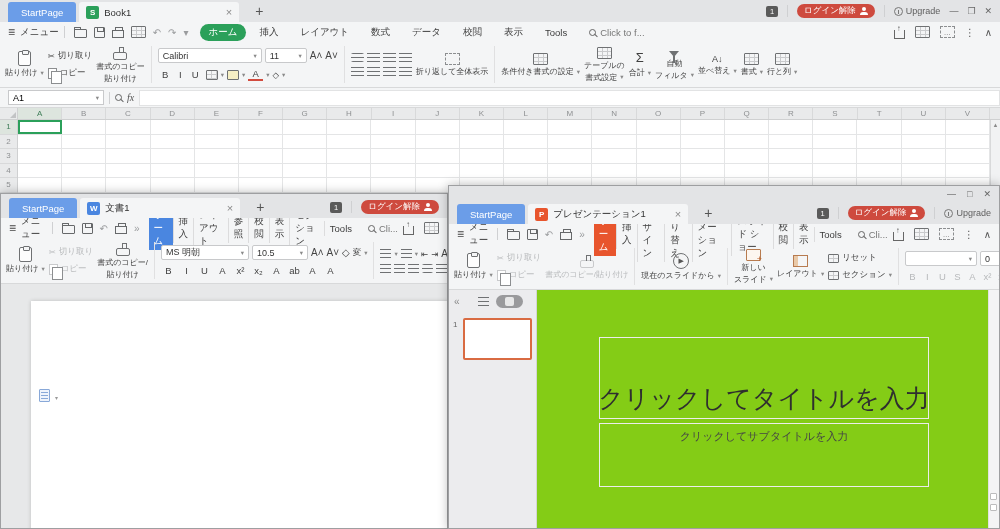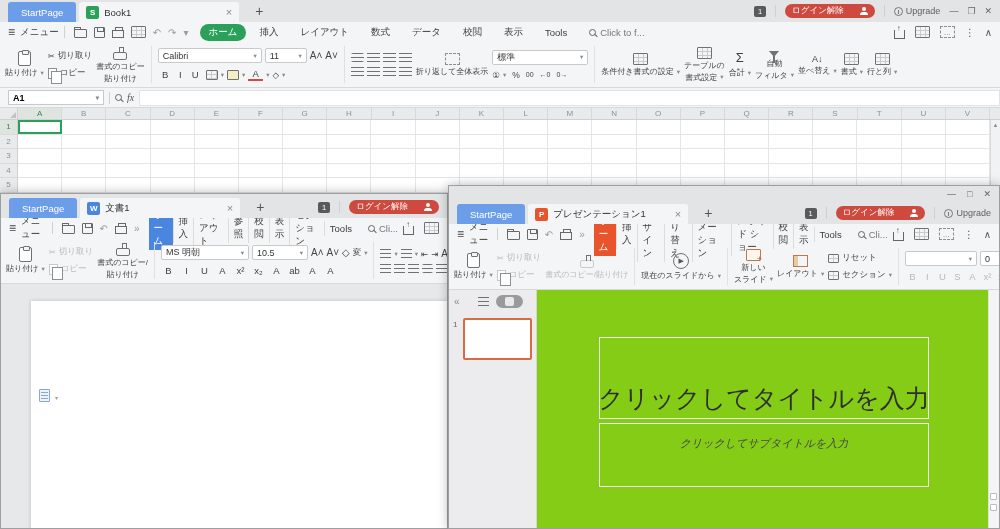--- a/index.html
+++ b/index.html
@@ -14,21 +14,21 @@
 #ss .tabbar { height:22px; }
 #wr .tabbar, #pp .tabbar { height:24px; }
 .stab { height:20px; background:#6b9de8; color:#fff; font-size:9.5px; display:flex; align-items:center; padding:0 13px; border-radius:3px 3px 0 0; }
 .dtab { height:20px; background:#f4f5f6; border-radius:3px 3px 0 0; display:flex; align-items:center; gap:5px; font-size:9.5px; color:#333; padding:0 7px; width:160px; margin-left:3px; }
 .dicon { width:13px; height:13px; border-radius:2px; color:#fff; font-size:8px; font-weight:bold; display:flex; align-items:center; justify-content:center; flex:0 0 auto; }
 .ic-green { background:#2ba05a; } .ic-blue { background:#4a86e0; } .ic-orange { background:#e8552d; }
 .dtab .x { margin-left:auto; color:#8a8a8a; font-size:11px; }
 .plus { color:#555; font-size:14px; margin:0 0 3px 16px; }
 .tabright { margin-left:auto; display:flex; align-items:center; gap:9px; padding-right:8px; margin-bottom:4px; }
 .badge { background:#5a5a5a; color:#fff; font-size:7.5px; padding:1px 4px; border-radius:2px; }
-.pill { background:#ce4a3e; color:#fff; font-size:8.5px; height:14px; border-radius:7px; display:flex; align-items:center; gap:16px; padding:0 7px; white-space:nowrap; }
+.pill { background:#ce4a3e; color:#fff; font-size:8.5px; height:14px; border-radius:7px; display:flex; align-items:center; gap:4px; padding:0 7px; white-space:nowrap; }
 .usr { width:8px; height:8px; position:relative; display:inline-block; }
 .usr::before { content:''; position:absolute; left:2px; top:0; width:4px; height:4px; border-radius:50%; background:#fff; }
 .usr::after { content:''; position:absolute; left:0; bottom:0; width:8px; height:3px; border-radius:3px 3px 0 0; background:#fff; }
 .upg { color:#5f5f5f; font-size:9px; display:flex; gap:3px; align-items:center; white-space:nowrap; }
 .upg-ic { width:9px; height:9px; border:1px solid #777; border-radius:50%; position:relative; }
 .upg-ic::after { content:''; position:absolute; left:3px; top:2px; width:1px; height:4px; background:#777; }
 .winctl { display:flex; gap:9px; color:#666; font-size:9px; align-items:center; }
 .vsep { width:1px; height:12px; background:#cfd0d2; }
 
 
@@ -84,21 +84,21 @@
 .ic-slide::after { content:'+'; position:absolute; right:-2px; bottom:-4px; font-size:9px; color:#b7612e; }
 .ic-layout { width:15px; height:12px; border:1px solid #b77b4f; background:linear-gradient(90deg,#e9c9a8 4px, transparent 4px); }
 .ic-wrapbox { width:15px; height:12px; border:1px dashed #8c8e90; }
 .ic-dashed { width:15px; height:12px; border:1px dashed #8c8e90; display:flex; align-items:center; justify-content:center; font-size:7px; color:#666; }
 .bars { width:13px; height:9px; background:repeating-linear-gradient(to bottom,#6f7173 0 1px, transparent 1px 4px); flex:0 0 auto; }
 .bars-l { width:11px; }
 .usmall { font-size:10px; color:#9a9c9e; }
 
 
 .fbar { height:20px; display:flex; align-items:center; background:#f4f5f6; border-bottom:1px solid #d8d9da; padding-left:8px; gap:5px; }
-.namebox { width:96px; height:15px; background:#fff; border:1px solid #c8c9cb; display:flex; align-items:center; font-size:9px; padding:0 4px; justify-content:space-between;font-weight:bold; }
+.namebox { width:96px; height:15px; background:#fff; border:1px solid #c8c9cb; display:flex; align-items:center; font-size:9px; padding:0 4px; justify-content:space-between; }
 .fx { font-style:italic; font-size:10px; color:#555; font-family:"Liberation Serif",serif; }
 .finput { flex:1; height:16px; background:#fff; border:1px solid #e2e3e4; }
 .colhdr { height:12px; display:flex; background:#e9eaeb; border-bottom:1px solid #cfd0d1; padding-right:10px; }
 .corner { width:18px; border-right:1px solid #cfd0d1; position:relative; flex:0 0 auto; }
 .corner::after { content:''; position:absolute; right:1px; bottom:1px; border-left:6px solid transparent; border-bottom:6px solid #c2c3c5; }
 .cols { flex:1; display:flex; }
 .cols span { flex:1; text-align:center; font-size:8px; color:#8e9092; border-right:1px solid #d8d9da; line-height:12px; }
 .cols span:first-child { background:#dde5de; color:#3f7d58; }
 .sheetarea { display:flex; height:73px; }
 .rowhdr { width:18px; background:#e9eaeb; border-right:1px solid #cfd0d1; display:flex; flex-direction:column; flex:0 0 auto; }
@@ -124,21 +124,21 @@
 .pp-collapse { position:absolute; left:5px; top:6px; color:#8a8a8a; font-size:10px; }
 .pp-toggle { position:absolute; left:29px; top:5px; display:flex; gap:7px; align-items:center; }
 .pp-pill { width:27px; height:13px; background:#9a9a9c; border-radius:7px; position:relative; }
 .pp-pill::after { content:''; position:absolute; left:9px; top:2px; width:9px; height:9px; background:#e8e8e8; border-radius:2px; }
 .pp-thumb { position:absolute; left:14px; top:28px; width:69px; height:42px; background:#fff; border:2px solid #d96b42; border-radius:2px; }
 .pp-num { position:absolute; left:4px; top:30px; font-size:8px; color:#666; }
 .pp-main { flex:1; background:#84cc16; position:relative; }
 .pp-titlebox { position:absolute; left:62px; top:47px; width:330px; height:82px; border:1px solid #ececec; display:flex; align-items:flex-end; justify-content:center; }
 .pp-title { font-size:25px; color:#2f2f2f; white-space:nowrap; padding-bottom:3px; }
 .pp-subbox { position:absolute; left:62px; top:133px; width:330px; height:64px; border:1px solid #ececec; text-align:center; }
-.pp-sub { font-size:11px; color:#454545; margin-top:12px;font-style:italic; }
+.pp-sub { font-size:11px; color:#454545; margin-top:5px; }
 .pp-scroll { position:absolute; right:0; top:0; bottom:0; width:11px; background:#f4f4f5; border-left:1px solid #e2e2e3; }
 .pp-sbtn { position:absolute; right:2px; width:7px; height:7px; border:1px solid #bcbcbd; background:#fff; border-radius:1px; }
 </style>
 </head>
 <body>
 
 <div class="win" id="ss">
   <div class="tabbar">
     <div class="stab">StartPage</div>
     <div class="dtab">
@@ -275,36 +275,20 @@
       <span class="mini">
         <span class="bars"></span>
         <span class="bars"></span>
         <span class="bars"></span>
         <span class="bars"></span>
       </span>
     </div>
     <div class="grp-col">
       <span class="ic ic-wrapbox"></span>
       <span>折り返して全体表示</span>
-    </div>
-    <div class="grp-rows">
-      <span class="combo" style="width:96px">
-          <span>標準</span>
-          <span class="car">▾</span>
-        </span>
-      <span class="mini" style="gap:6px">
-        <span class="mini">
-            <span>①</span>
-            <span class="car">▾</span>
-          </span>
-        <span>%</span>
-        <span style="font-size:7px">00</span>
-        <span style="font-size:7px">←0</span>
-        <span style="font-size:7px">0→</span>
-      </span>
     </div>
     <div class="sep"></div>
     <div class="grp-col">
       <span class="ic ic-tbl"></span>
       <span class="mini">
           <span>条件付き書式の設定</span>
           <span class="car">▾</span>
         </span>
     </div>
     <div class="grp-col">

